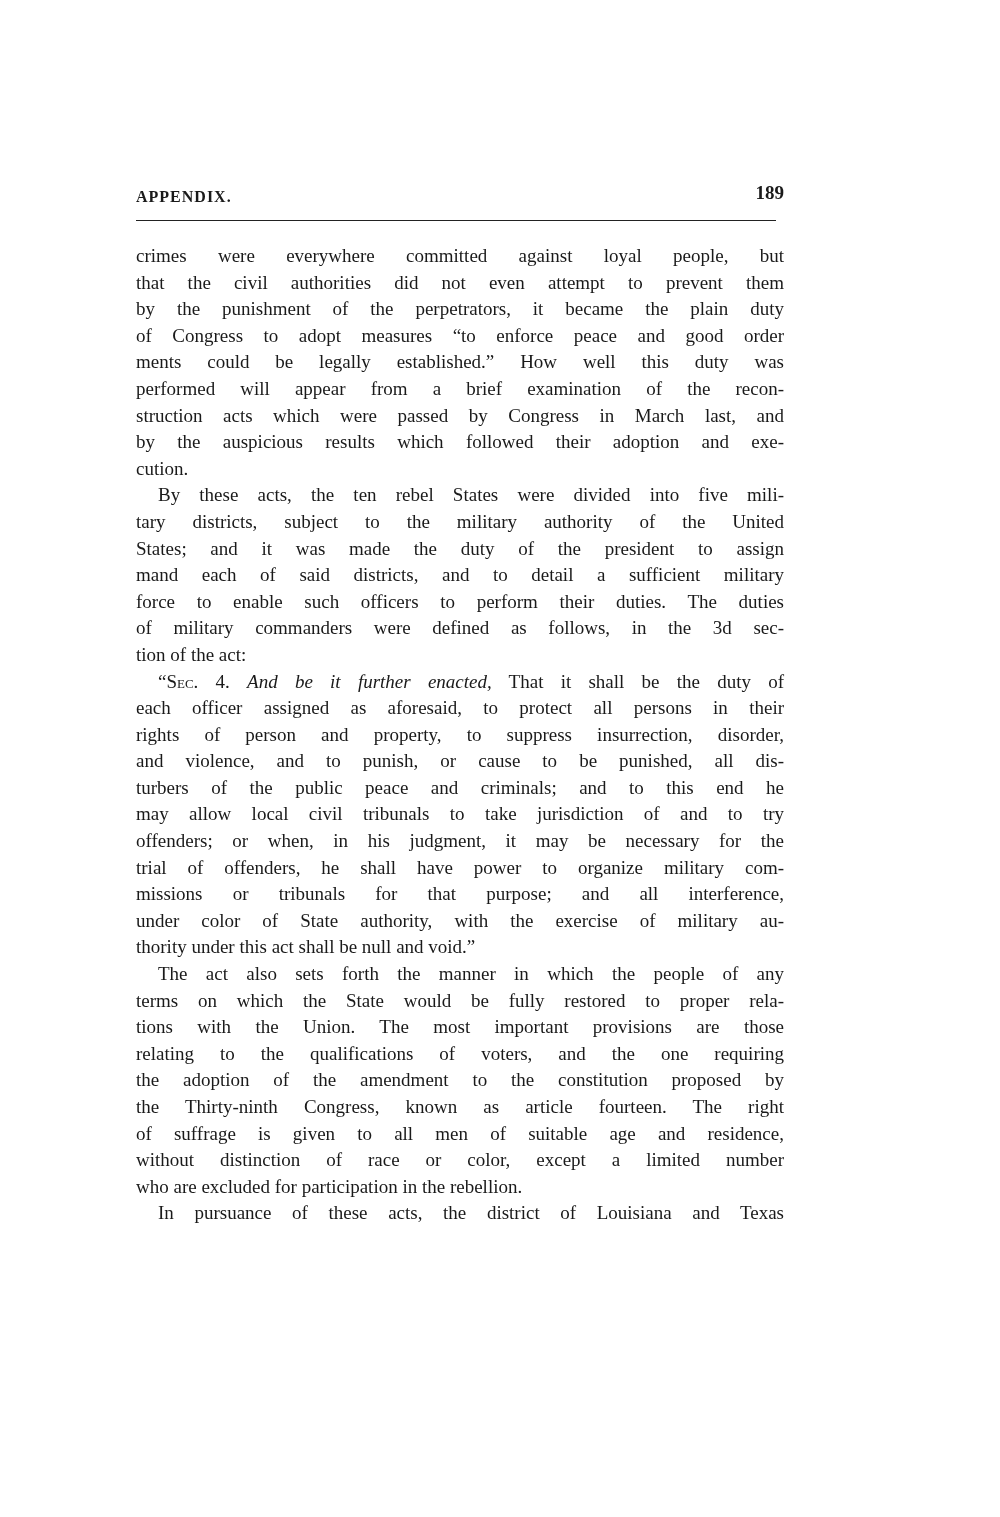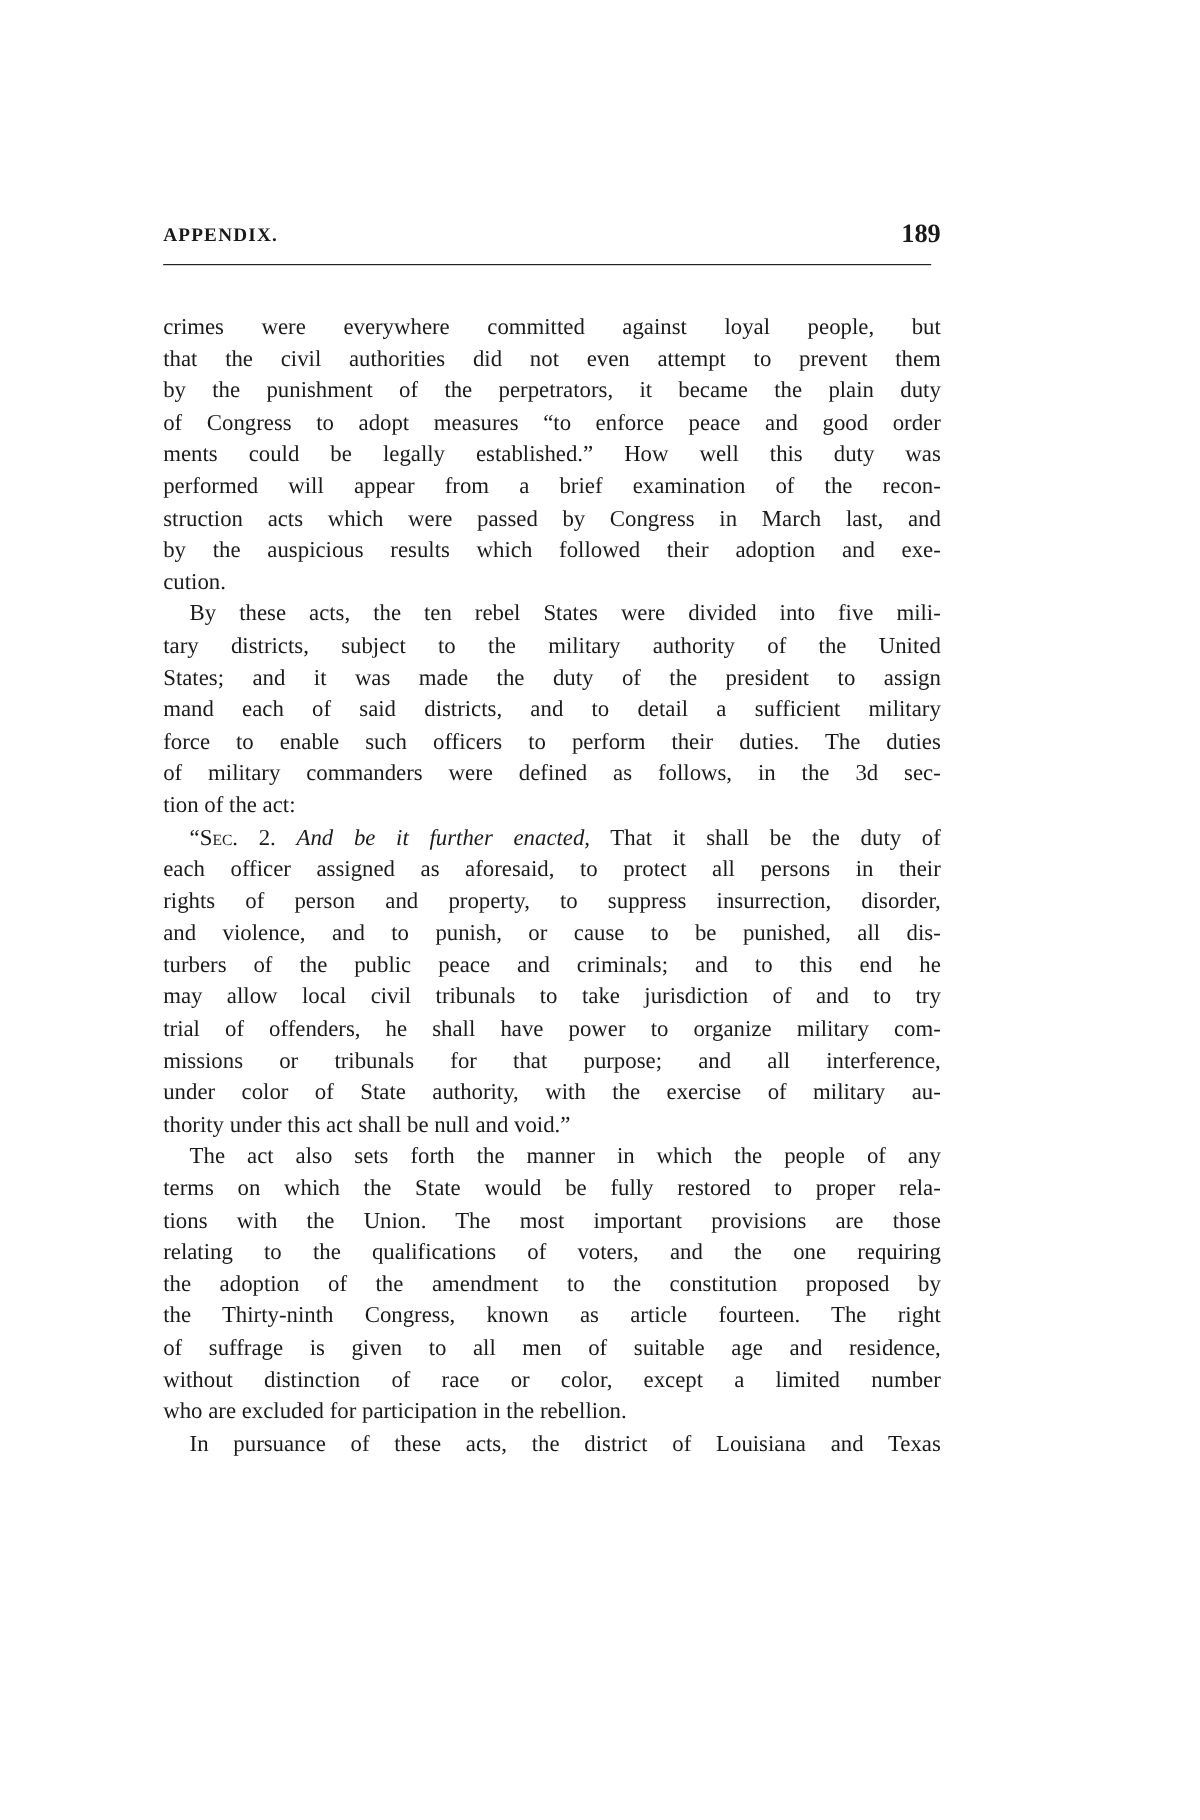--- a/index.html
+++ b/index.html
@@ -33,35 +33,35 @@
       left: 0; right: 0;
       top: 6px;
       font-size: 16px;
       font-weight: bold;
       letter-spacing: 1px;
     }
     .page-number {
       position: absolute;
       right: 0;
       top: 0;
-      font-size: 22px;
+      font-size: 19px;
       font-weight: bold;
     }
     .rule {
       position: absolute;
       left: 136px;
       top: 220px;
       width: 640px;
       height: 0;
       border-top: 1.5px solid #222;
     }
     .body-text {
       position: absolute;
       left: 136px;
-      top: 260px;
+      top: 243px;
       width: 648px;
     }
     .line {
       height: 26.6px;
       line-height: 26.6px;
       font-size: 19px;
       white-space: nowrap;
       text-align: justify;
       text-align-last: justify;
       overflow: visible;
@@ -109,26 +109,27 @@
       <div class="line indent">By these acts, the ten rebel States were divided into five mili-</div>
       <div class="line">tary districts, subject to the military authority of the United</div>
       <div class="line">States; and it was made the duty of the president to assign</div>
       <div class="line">mand each of said districts, and to detail a sufficient military</div>
       <div class="line">force to enable such officers to perform their duties. The duties</div>
       <div class="line">of military commanders were defined as follows, in the 3d sec-</div>
       <div class="line last">tion of the act:</div>
     </div>
 
     <div>
-      <div class="line indent"><span>“</span><span class="smallcaps">Sec. 2.</span> <span class="ital">And be it further enacted,</span> <span>That it shall be the duty of</span></div>
+      <div class="line indent"><span>“</span><span class="smallcaps">Sec. 4.</span> <span class="ital">And be it further enacted,</span> <span>That it shall be the duty of</span></div>
       <div class="line">each officer assigned as aforesaid, to protect all persons in their</div>
       <div class="line">rights of person and property, to suppress insurrection, disorder,</div>
       <div class="line">and violence, and to punish, or cause to be punished, all dis-</div>
       <div class="line">turbers of the public peace and criminals; and to this end he</div>
       <div class="line">may allow local civil tribunals to take jurisdiction of and to try</div>
+      <div class="line">offenders; or when, in his judgment, it may be necessary for the</div>
       <div class="line">trial of offenders, he shall have power to organize military com-</div>
       <div class="line">missions or tribunals for that purpose; and all interference,</div>
       <div class="line">under color of State authority, with the exercise of military au-</div>
       <div class="line last">thority under this act shall be null and void.”</div>
     </div>
 
     <div>
       <div class="line indent">The act also sets forth the manner in which the people of any</div>
       <div class="line">terms on which the State would be fully restored to proper rela-</div>
       <div class="line">tions with the Union. The most important provisions are those</div>

